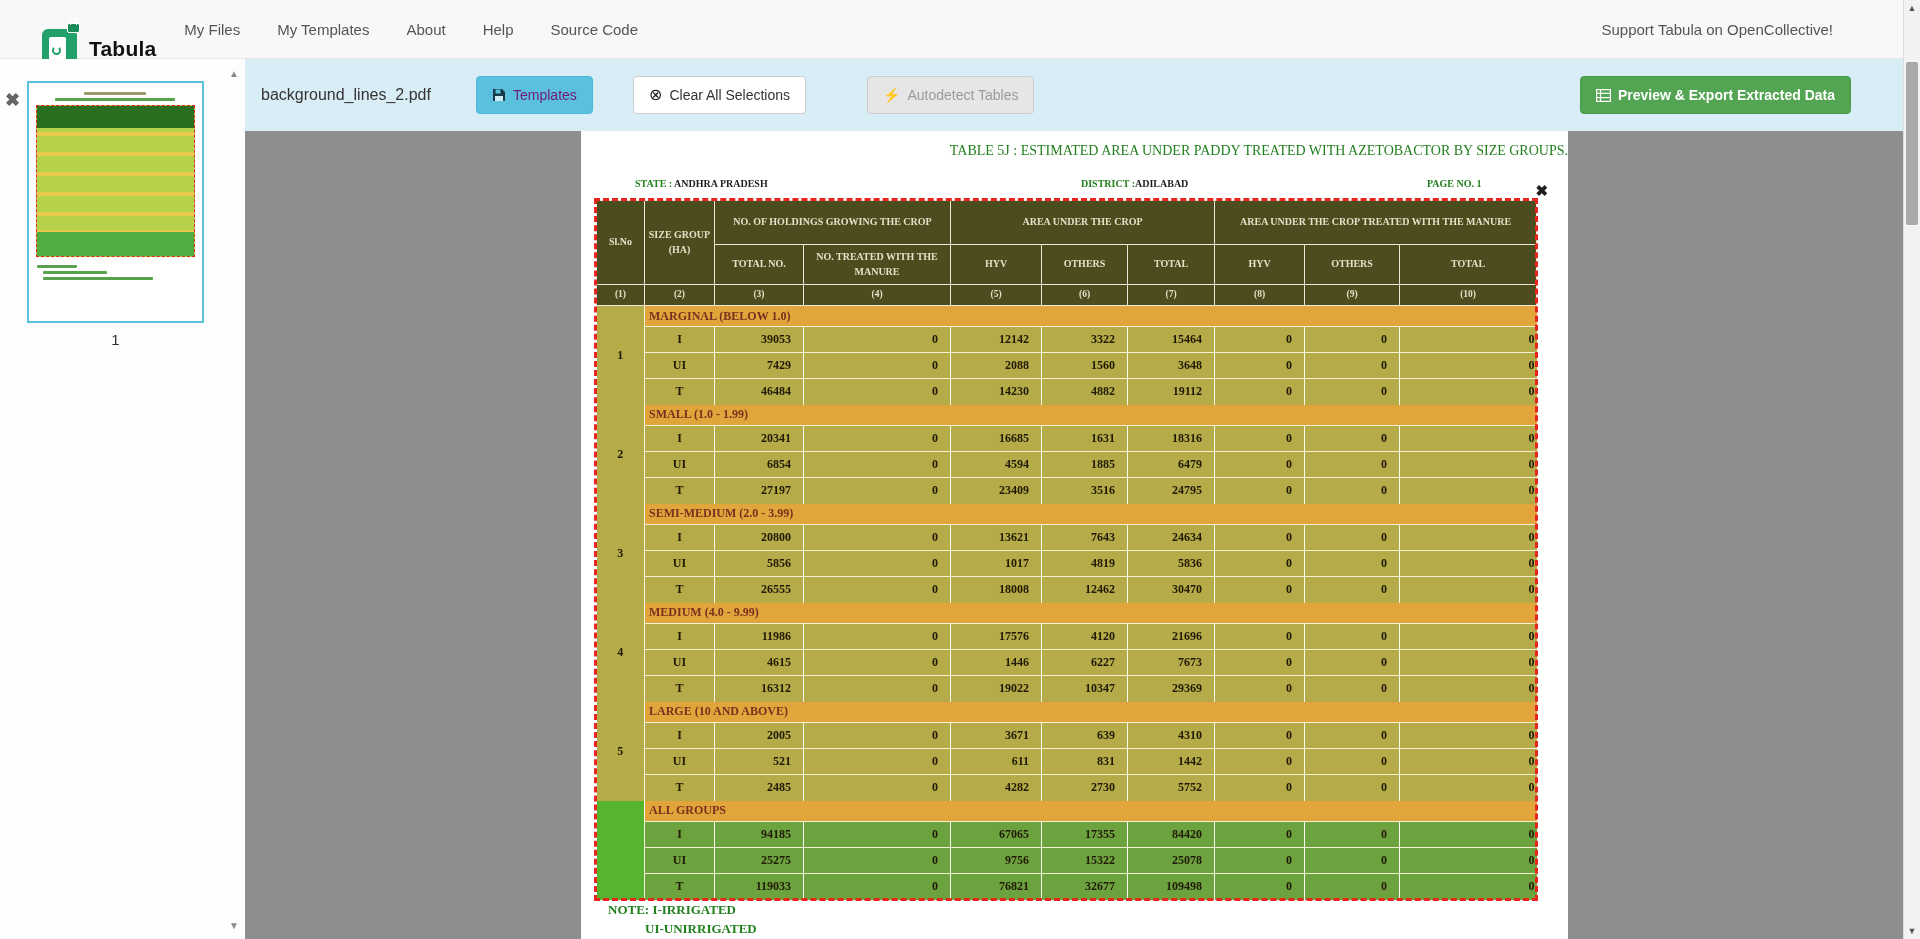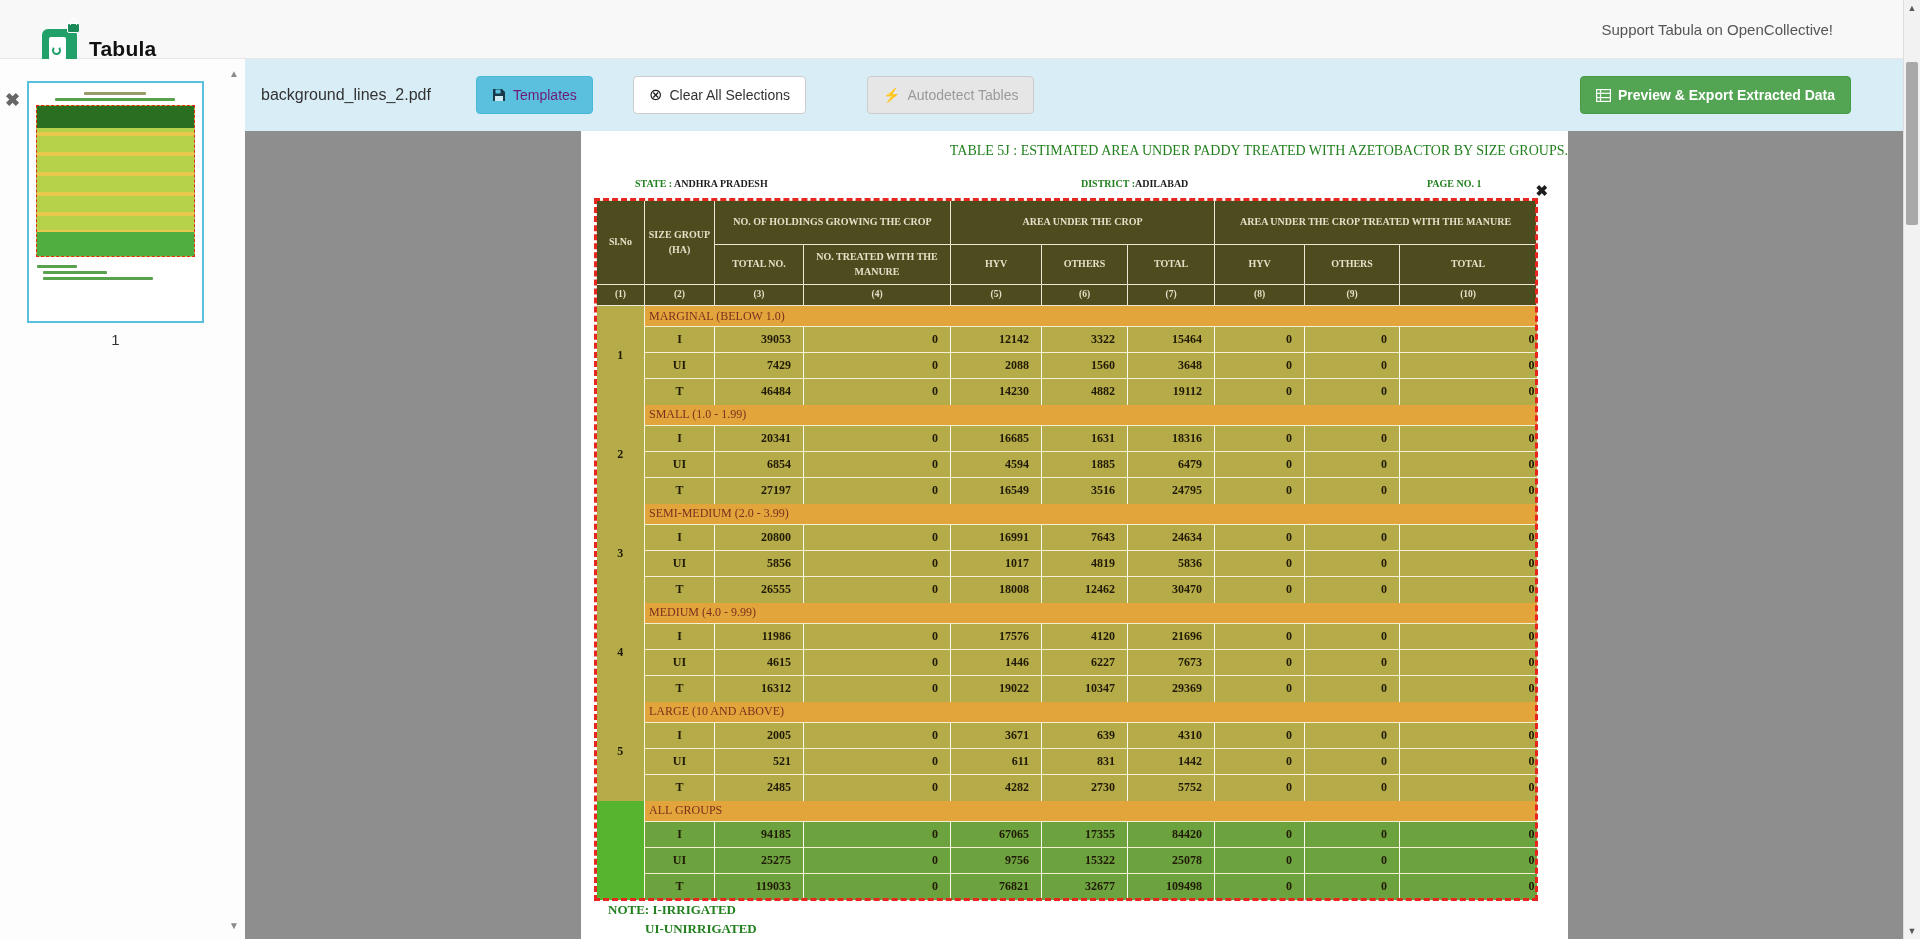--- a/index.html
+++ b/index.html
@@ -77,21 +77,21 @@
   .pdftable thead th,.pdftable .cnum{background:var(--hdr-bg);color:var(--hdr-fg);
     font-size:10px;font-weight:bold;text-align:center;border:1px solid rgba(222,214,178,.55);
     padding:2px 3px;line-height:1.45;}
   .pdftable tr.h1 th{height:44px;}
   .pdftable tr.h2 th{height:40px;}
   .pdftable tr.h3 td{height:21px;font-size:9.5px;}
   .pdftable td.slcell{background:var(--row-bg);color:var(--row-fg);text-align:center;
     font-weight:bold;font-size:12px;border-right:1px solid rgba(234,227,165,.35);}
   .pdftable td.slcell.green{background:var(--total-sl-bg);}
   .pdftable tr.band-row{height:21px;}
-  .pdftable td.bandcell{background:var(--band-bg);color:var(--band-fg);font-weight:normal;
+  .pdftable td.bandcell{background:var(--band-bg);color:var(--band-fg);font-weight:bold;
     font-size:12px;padding:1px 4px;}
   .pdftable tr.data-row{height:26px;}
   .pdftable tr.data-row td{background:var(--row-bg);color:var(--row-fg);font-weight:bold;
     font-size:12px;border-top:1px solid rgba(234,227,165,.5);
     border-left:1px solid rgba(234,227,165,.22);}
   .pdftable tr.data-row.total td{background:var(--total-bg);}
   .pdftable td.lettercell{text-align:center;}
   .pdftable td.numcell{text-align:right;padding-right:12px;}
   .pdftable td.lastcell{padding-right:2px;}
   
@@ -105,20 +105,27 @@
 <body>
 
 <div class="navbar">
   <div class="brand">
     <div class="logo">
       <div class="page"></div>
         <div class="curl"></div>
         <div class="lock"></div>
     </div>
     <div class="brand-name">Tabula</div>
+  </div>
+  <div class="nav-links">
+    <a>My Files</a>
+    <a>My Templates</a>
+    <a>About</a>
+    <a>Help</a>
+    <a>Source Code</a>
   </div>
   <div class="nav-right">Support Tabula on OpenCollective!</div>
 </div>
 
 <div class="sidebar">
   <div class="thumb-remove">✖</div>
   <div class="thumb">
     <div class="t-line" style="left:55px;top:9px;width:62px;background:#9b9b6a;"></div>
     <div class="t-line" style="left:26px;top:15px;width:120px;background:#58a24e;"></div>
     <div class="mini-table">
@@ -292,36 +299,36 @@
               <td class="numcell">1885</td>
               <td class="numcell">6479</td>
               <td class="numcell">0</td>
               <td class="numcell">0</td>
               <td class="numcell lastcell">0</td>
             </tr>
             <tr class="data-row">
               <td class="lettercell">T</td>
               <td class="numcell">27197</td>
               <td class="numcell">0</td>
-              <td class="numcell">16549</td>
+              <td class="numcell">23409</td>
               <td class="numcell">3516</td>
               <td class="numcell">24795</td>
               <td class="numcell">0</td>
               <td class="numcell">0</td>
               <td class="numcell lastcell">0</td>
             </tr>
             <tr class="band-row">
               <td class="slcell" rowspan="4">3</td>
               <td class="bandcell" colspan="9">SEMI-MEDIUM (2.0 - 3.99)</td>
             </tr>
             <tr class="data-row">
               <td class="lettercell">I</td>
               <td class="numcell">20800</td>
               <td class="numcell">0</td>
-              <td class="numcell">16991</td>
+              <td class="numcell">13621</td>
               <td class="numcell">7643</td>
               <td class="numcell">24634</td>
               <td class="numcell">0</td>
               <td class="numcell">0</td>
               <td class="numcell lastcell">0</td>
             </tr>
             <tr class="data-row">
               <td class="lettercell">UI</td>
               <td class="numcell">5856</td>
               <td class="numcell">0</td>

